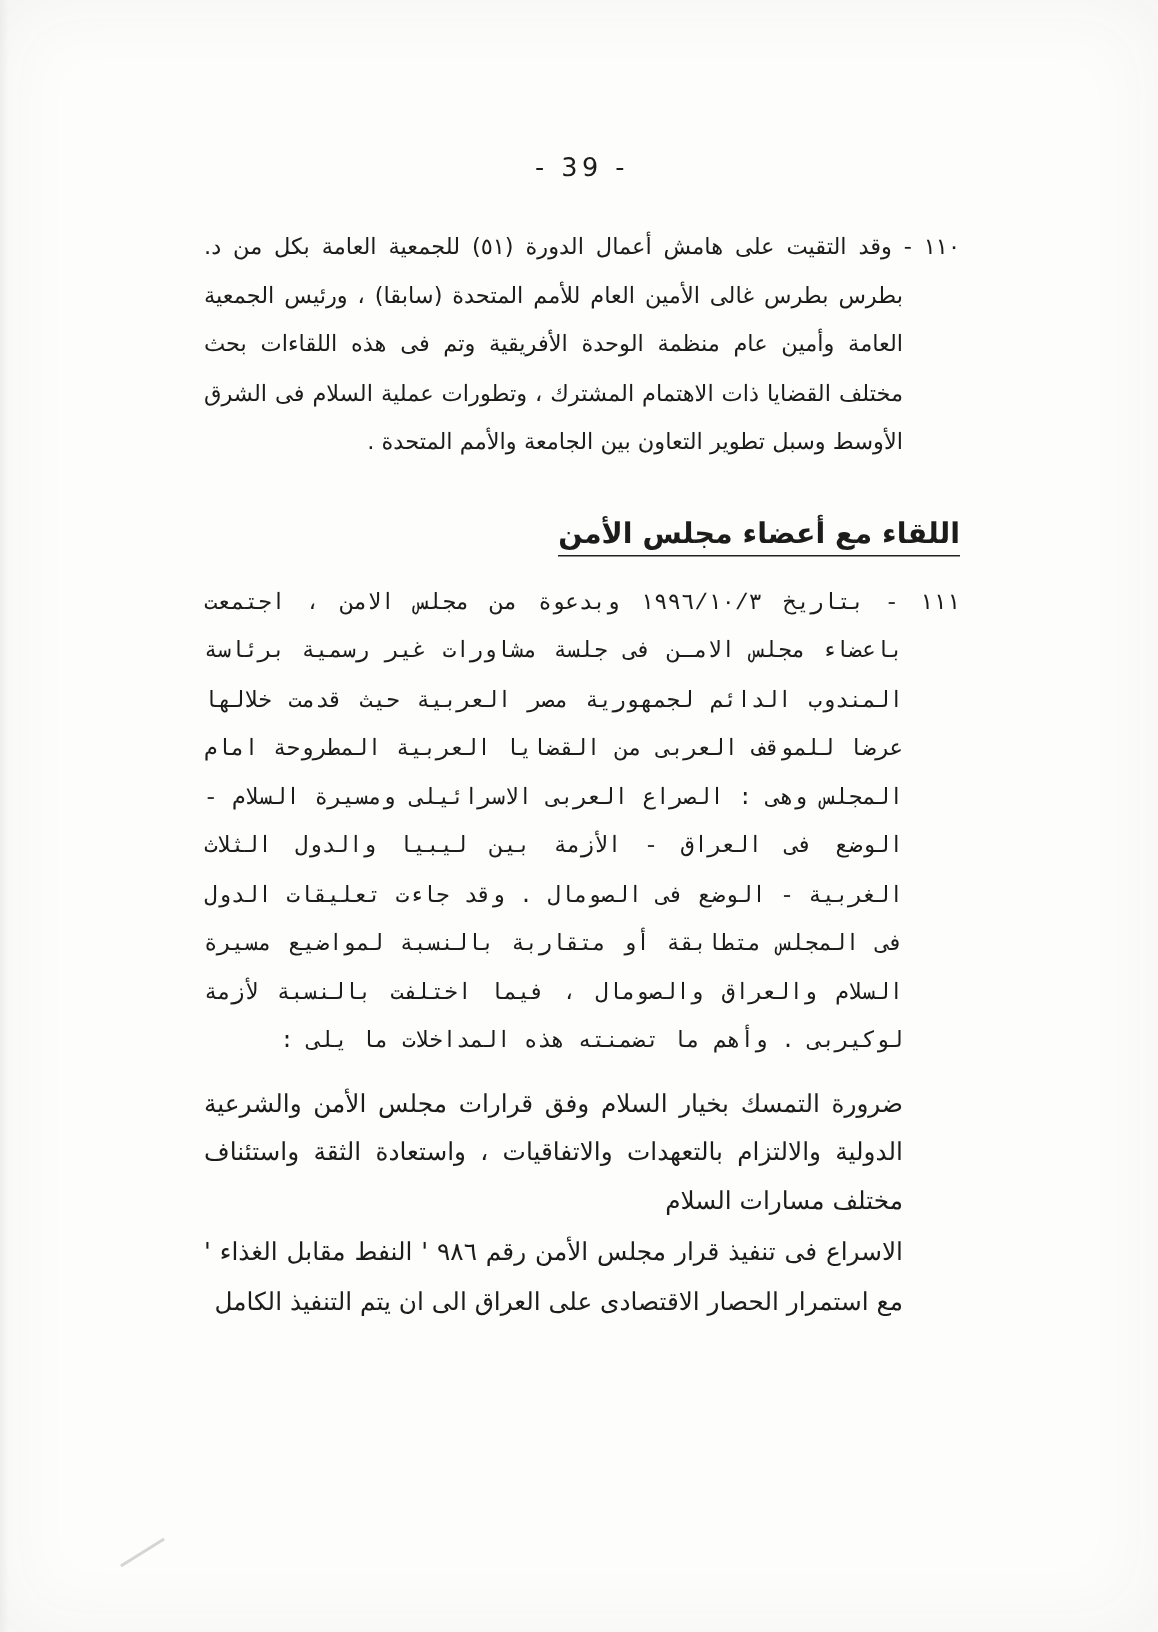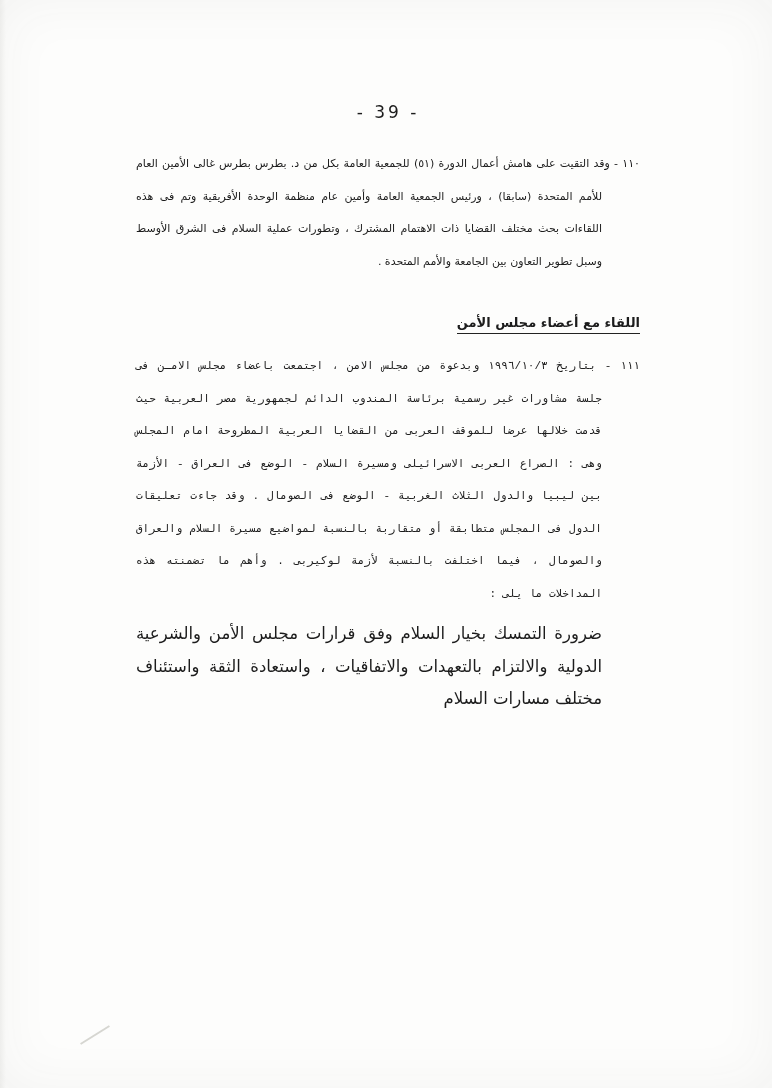--- a/index.html
+++ b/index.html
@@ -26,37 +26,37 @@
     width: 504px;
   }
   .page-number {
     text-align: center;
     font-size: 17px;
     letter-spacing: 3px;
     margin-bottom: 26px;
     white-space: pre;
   }
   .para {
-    font-size: 11px;
+    font-size: 15px;
     line-height: 32.5px;
     text-align: justify;
     text-justify: inter-word;
     margin: 0;
   }
   .hanging {
     padding-right: 38px;
     text-indent: -38px;
   }
   .para-num {
     white-space: nowrap;
   }
   .para-110 { margin-bottom: 34px; }
   .section-heading {
     display: inline-block;
-    font-size: 13px;
+    font-size: 19px;
     font-weight: bold;
     border-bottom: 1.6px solid #222;
     padding-bottom: 3px;
     margin: 0 0 16px 0;
   }
   .para-111 { margin-bottom: 8px; font-family: Liberation Mono, monospace; }
   .point {
     font-size: 16.5px;
     line-height: 32.5px;
     text-align: justify;
@@ -91,17 +91,18 @@
     <div class="page-number">- 39 -</div>
 
     <p class="para hanging para-110"><span class="para-num">١١٠ -</span> <span>وقد التقيت على هامش أعمال الدورة (٥١) للجمعية العامة بكل من د. بطرس بطرس غالى الأمين العام للأمم المتحدة (سابقا) ، ورئيس الجمعية العامة وأمين عام منظمة الوحدة الأفريقية وتم فى هذه اللقاءات بحث مختلف القضايا ذات الاهتمام المشترك ، وتطورات عملية السلام فى الشرق الأوسط وسبل تطوير التعاون بين الجامعة والأمم المتحدة .</span></p>
 
     <h2 class="section-heading">اللقاء مع أعضاء مجلس الأمن</h2>
 
     <p class="para hanging para-111"><span class="para-num">١١١ -</span> <span>بتاريخ ١٩٩٦/١٠/٣ وبدعوة من مجلس الامن ، اجتمعت باعضاء مجلس الامـن فى جلسة مشاورات غير رسمية برئاسة المندوب الدائم لجمهورية مصر العربية حيث قدمت خلالها عرضا للموقف العربى من القضايا العربية المطروحة امام المجلس وهى : الصراع العربى الاسرائيلى ومسيرة السلام - الوضع فى العراق - الأزمة بين ليبيا والدول الثلاث الغربية - الوضع فى الصومال . وقد جاءت تعليقات الدول فى المجلس متطابقة أو متقاربة بالنسبة لمواضيع مسيرة السلام والعراق والصومال ، فيما اختلفت بالنسبة لأزمة لوكيربى . وأهم ما تضمنته هذه المداخلات ما يلى :</span></p>
 
     <p class="point">ضرورة التمسك بخيار السلام وفق قرارات مجلس الأمن والشرعية الدولية والالتزام بالتعهدات والاتفاقيات ، واستعادة الثقة واستئناف مختلف مسارات السلام</p>
 
+    <p class="point">الاسراع فى تنفيذ قرار مجلس الأمن رقم ٩٨٦ ' النفط مقابل الغذاء ' مع استمرار الحصار الاقتصادى على العراق الى ان يتم التنفيذ الكامل</p>
 
   </div>
 
   <div class="scan-artifact"></div>
 </div>
 
 </body></html>

